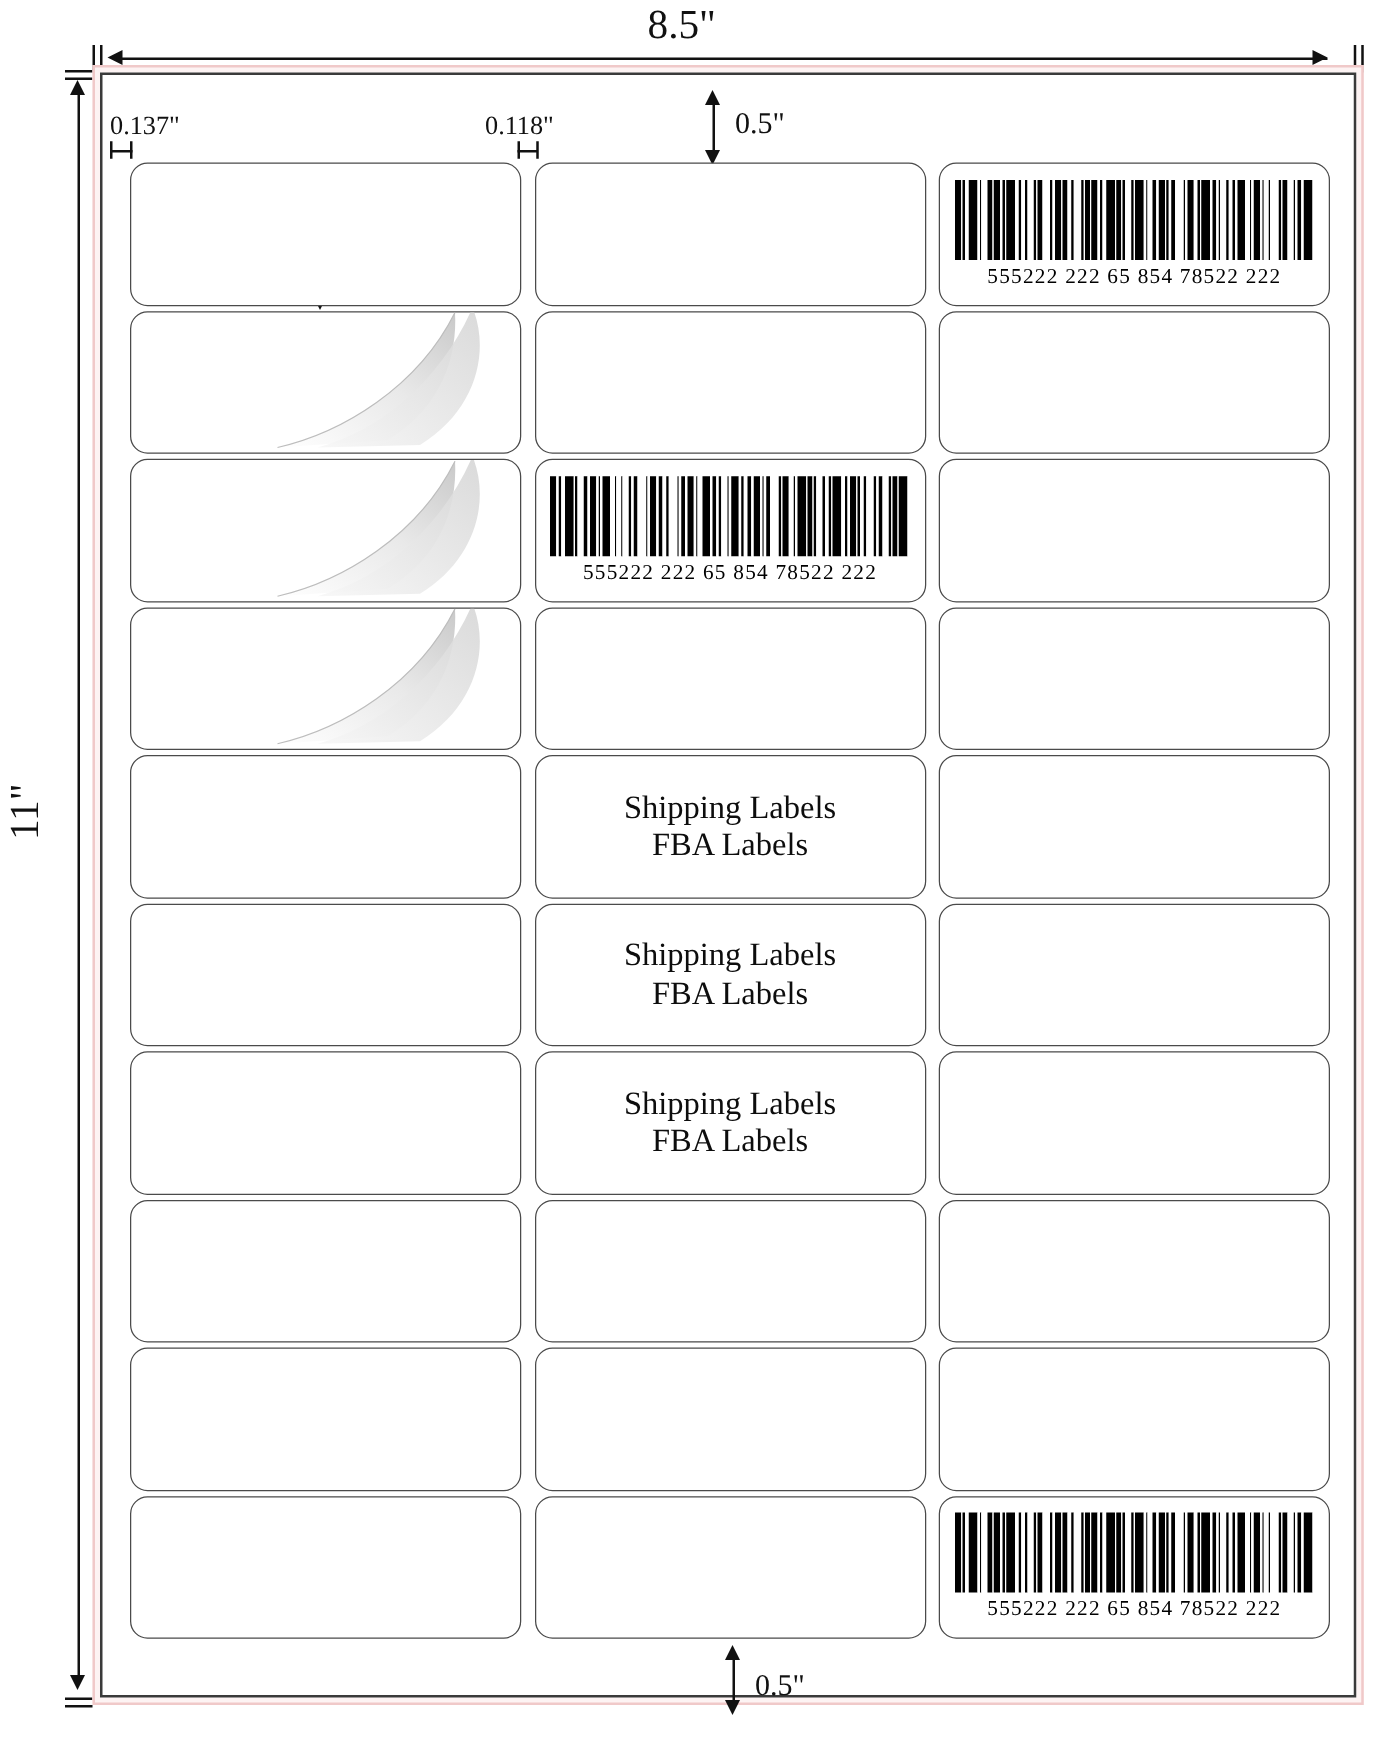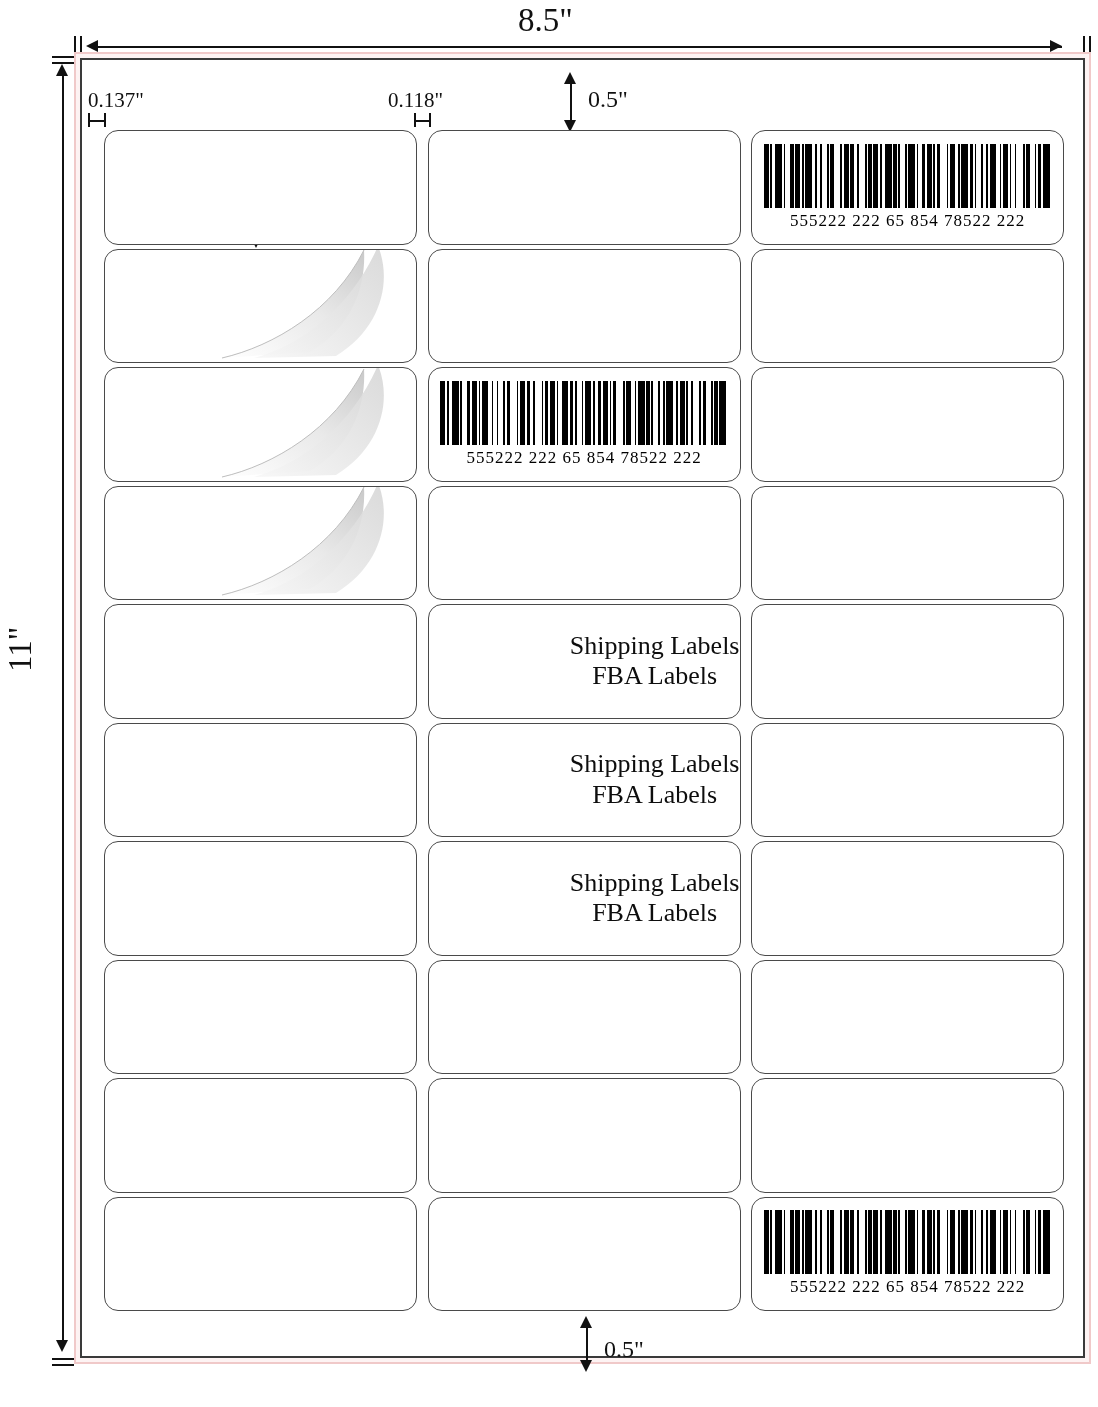--- a/index.html
+++ b/index.html
@@ -27,21 +27,21 @@
 
   
   #sheet{position:absolute;left:80px;top:58px;width:1005px;height:1300px;
          border:2px solid #3a3a3a;background:#fff;box-sizing:border-box;}
   #sheet-bleed{position:absolute;left:74px;top:52px;width:1017px;height:1312px;
          border:2px solid #f0c9c9;background:#fdf3f3;box-sizing:border-box;}
 
   
   #grid{position:absolute;left:104px;top:130px;width:957px;height:1185px;}
   .label{position:absolute;box-sizing:border-box;border:1.5px solid #4a4a4a;border-radius:14px;background:#fff;
-         display:flex;align-items:center;justify-content:flex-end;text-align:center;}
+         display:flex;align-items:center;justify-content:center;text-align:center;}
   .label-text{font-size:26px;line-height:1.18;color:#0d0d0d;}
 
   
   .peel{position:absolute;right:2px;bottom:2px;width:200px;height:120px;overflow:hidden;border-radius:0 0 14px 0;}
 
   
   .barcode{display:flex;flex-direction:column;align-items:center;justify-content:center;width:100%;height:100%;}
   .bars{display:flex;align-items:flex-end;height:64px;}
   .bars i{display:block;background:#000;height:100%;}
   .bcnum{font-family:"Liberation Serif", serif;font-size:17px;letter-spacing:1px;margin-top:3px;color:#000;}

